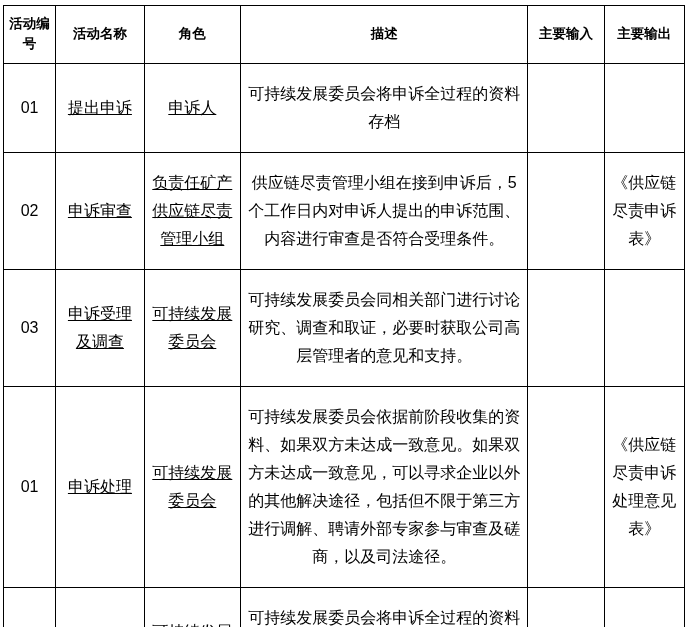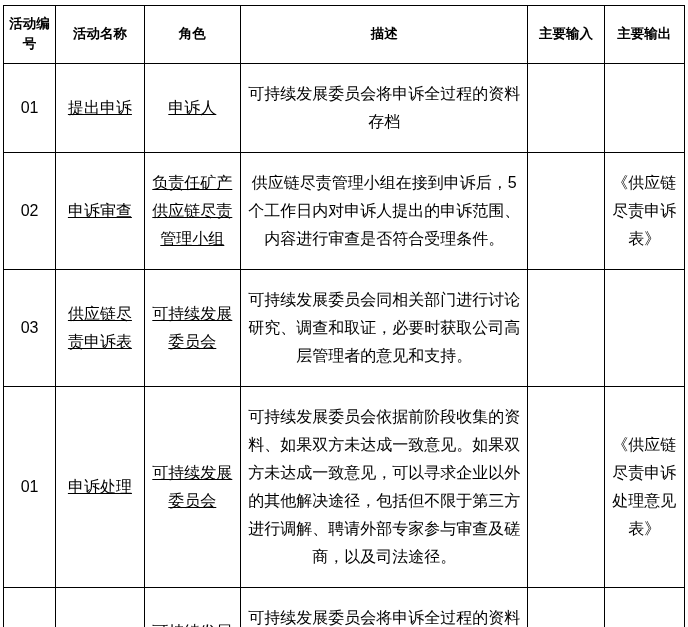--- a/index.html
+++ b/index.html
@@ -107,21 +107,21 @@
       <tr>
         <td class="cell-id">02</td>
         <td class="cell-name">申诉审查</td>
         <td class="cell-role">负责任矿产供应链尽责管理小组</td>
         <td class="desc">供应链尽责管理小组在接到申诉后，5 个工作日内对申诉人提出的申诉范围、内容进行审查是否符合受理条件。</td>
         <td class="cell-in"></td>
         <td class="cell-out">《供应链尽责申诉表》</td>
       </tr>
       <tr>
         <td class="cell-id">03</td>
-        <td class="cell-name">供应链尽责申诉表</td>
+        <td class="cell-name">申诉受理及调查</td>
         <td class="cell-role">可持续发展委员会</td>
         <td class="desc">可持续发展委员会同相关部门进行讨论研究、调查和取证，必要时获取公司高层管理者的意见和支持。</td>
         <td class="cell-in"></td>
         <td class="cell-out"></td>
       </tr>
       <tr>
         <td class="cell-id">01</td>
         <td class="cell-name">申诉处理</td>
         <td class="cell-role">可持续发展委员会</td>
         <td class="desc">可持续发展委员会依据前阶段收集的资料、如果双方未达成一致意见。如果双方未达成一致意见，可以寻求企业以外的其他解决途径，包括但不限于第三方进行调解、聘请外部专家参与审查及磋商，以及司法途径。</td>

